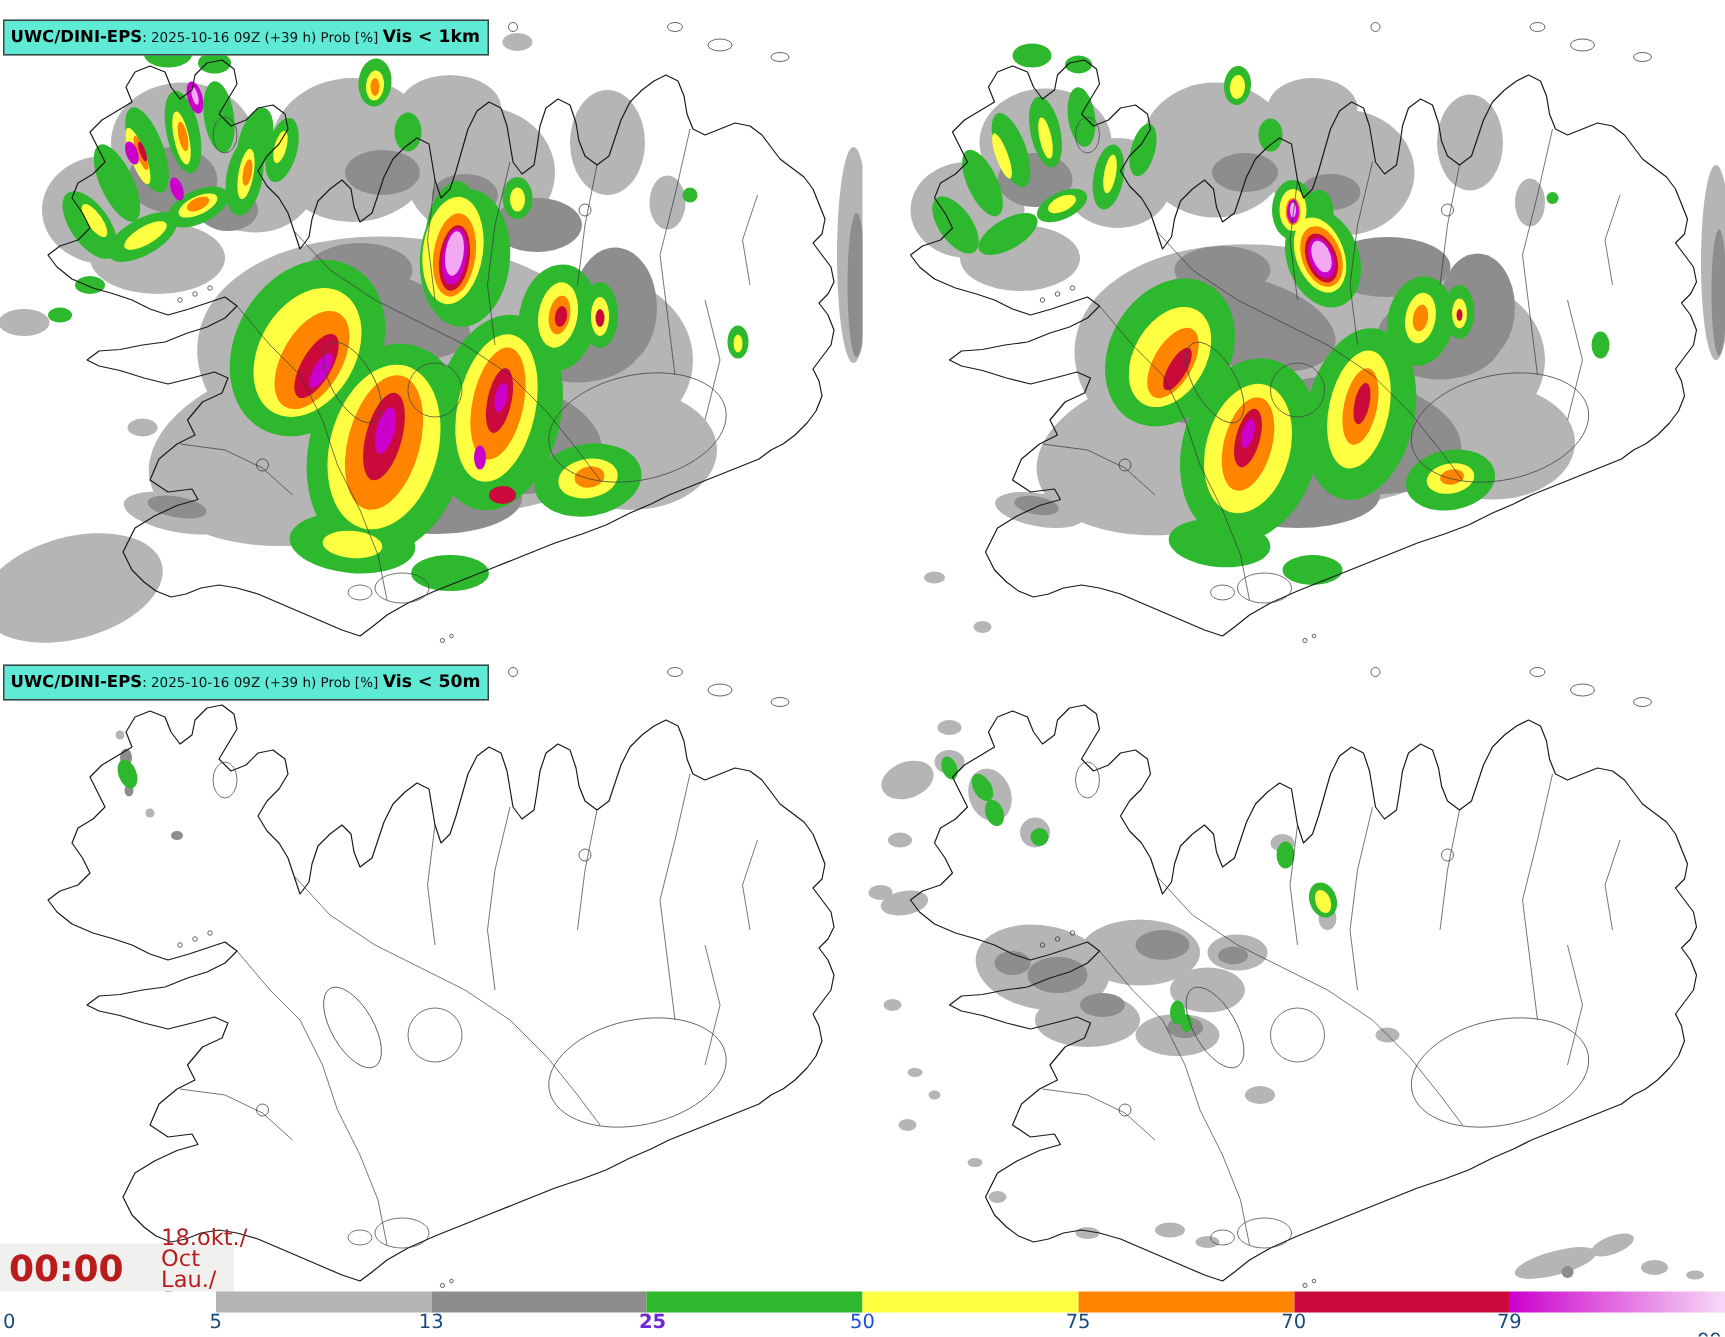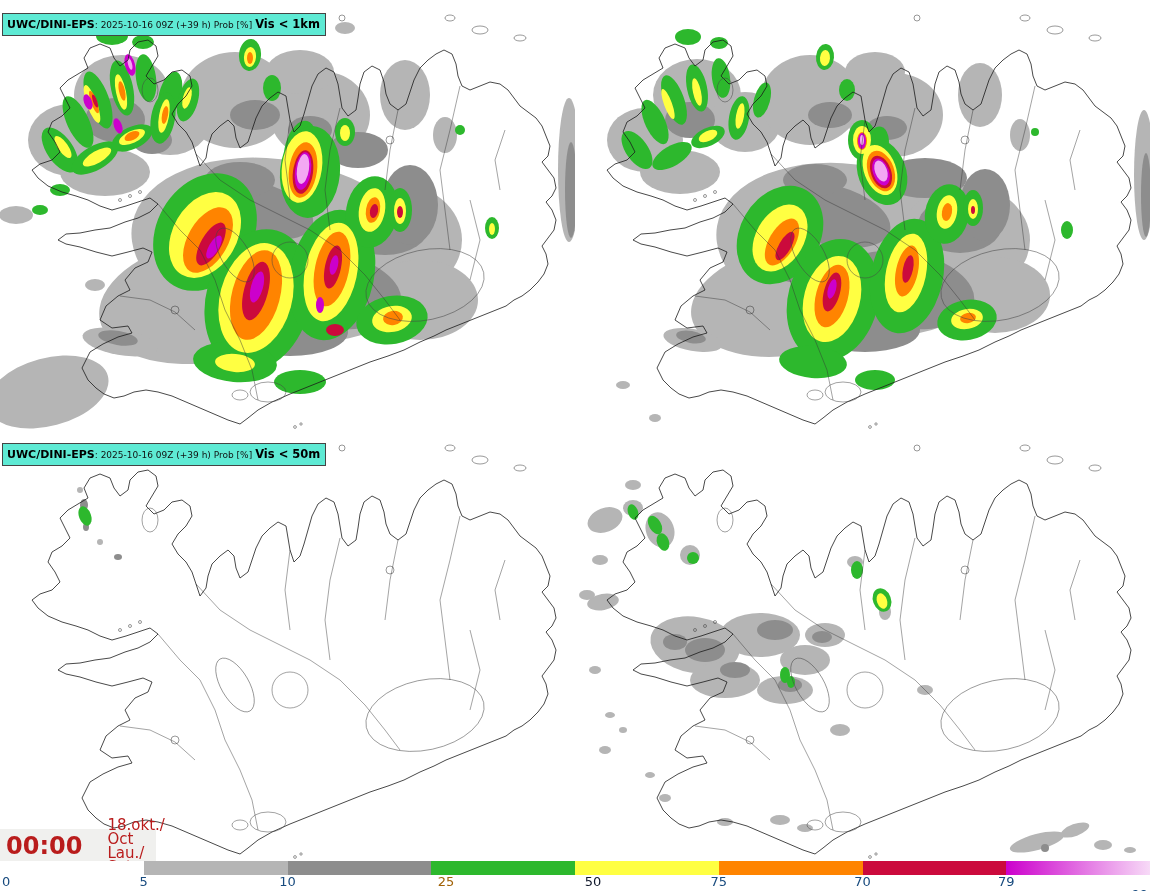--- a/index.html
+++ b/index.html
@@ -377,20 +377,20 @@
     <div class="seg" style="background: rgb(141, 141, 141);"></div>
     <div class="seg" style="background: rgb(45, 184, 45);"></div>
     <div class="seg" style="background: rgb(255, 255, 66);"></div>
     <div class="seg" style="background: rgb(255, 132, 0);"></div>
     <div class="seg" style="background: rgb(203, 10, 60);"></div>
     <div class="seg" style="background: linear-gradient(90deg, rgb(204, 0, 204), rgb(247, 218, 247));"></div>
   </div>
 <div class="cbar-ticks">
     <span class="tick" style="color: rgb(23, 74, 126); left: 2px;">0</span>
     <span class="tick" style="color: rgb(23, 74, 126); left: 143.75px; transform: translateX(-50%);">5</span>
-    <span class="tick" style="color: rgb(23, 74, 126); left: 287.5px; transform: translateX(-50%);">10</span>
-    <span class="tick" style="color: #a16207; left: 446px; transform: translateX(-50%);">25</span>
-    <span class="tick" style="color: #0f172a; left: 593px; transform: translateX(-50%);">50</span>
+    <span class="tick" style="color: rgb(23, 74, 126); left: 287.5px; transform: translateX(-50%);">13</span>
+    <span class="tick" style="color: #6d28d9; left: 435px; transform: translateX(-50%); font-weight: bold;">25</span>
+    <span class="tick" style="color: #1d4ed8; left: 575px; transform: translateX(-50%);">50</span>
     <span class="tick" style="color: rgb(23, 74, 126); left: 718.75px; transform: translateX(-50%);">75</span>
     <span class="tick" style="color: rgb(23, 74, 126); left: 862.5px; transform: translateX(-50%);">70</span>
     <span class="tick" style="color: rgb(23, 74, 126); left: 1006.25px; transform: translateX(-50%);">79</span>
     <span class="tick" style="color: rgb(23, 74, 126); left: 1148px; transform: translateX(-100%); margin-top: 13px;">99</span>
   </div>
 
 </body></html>

